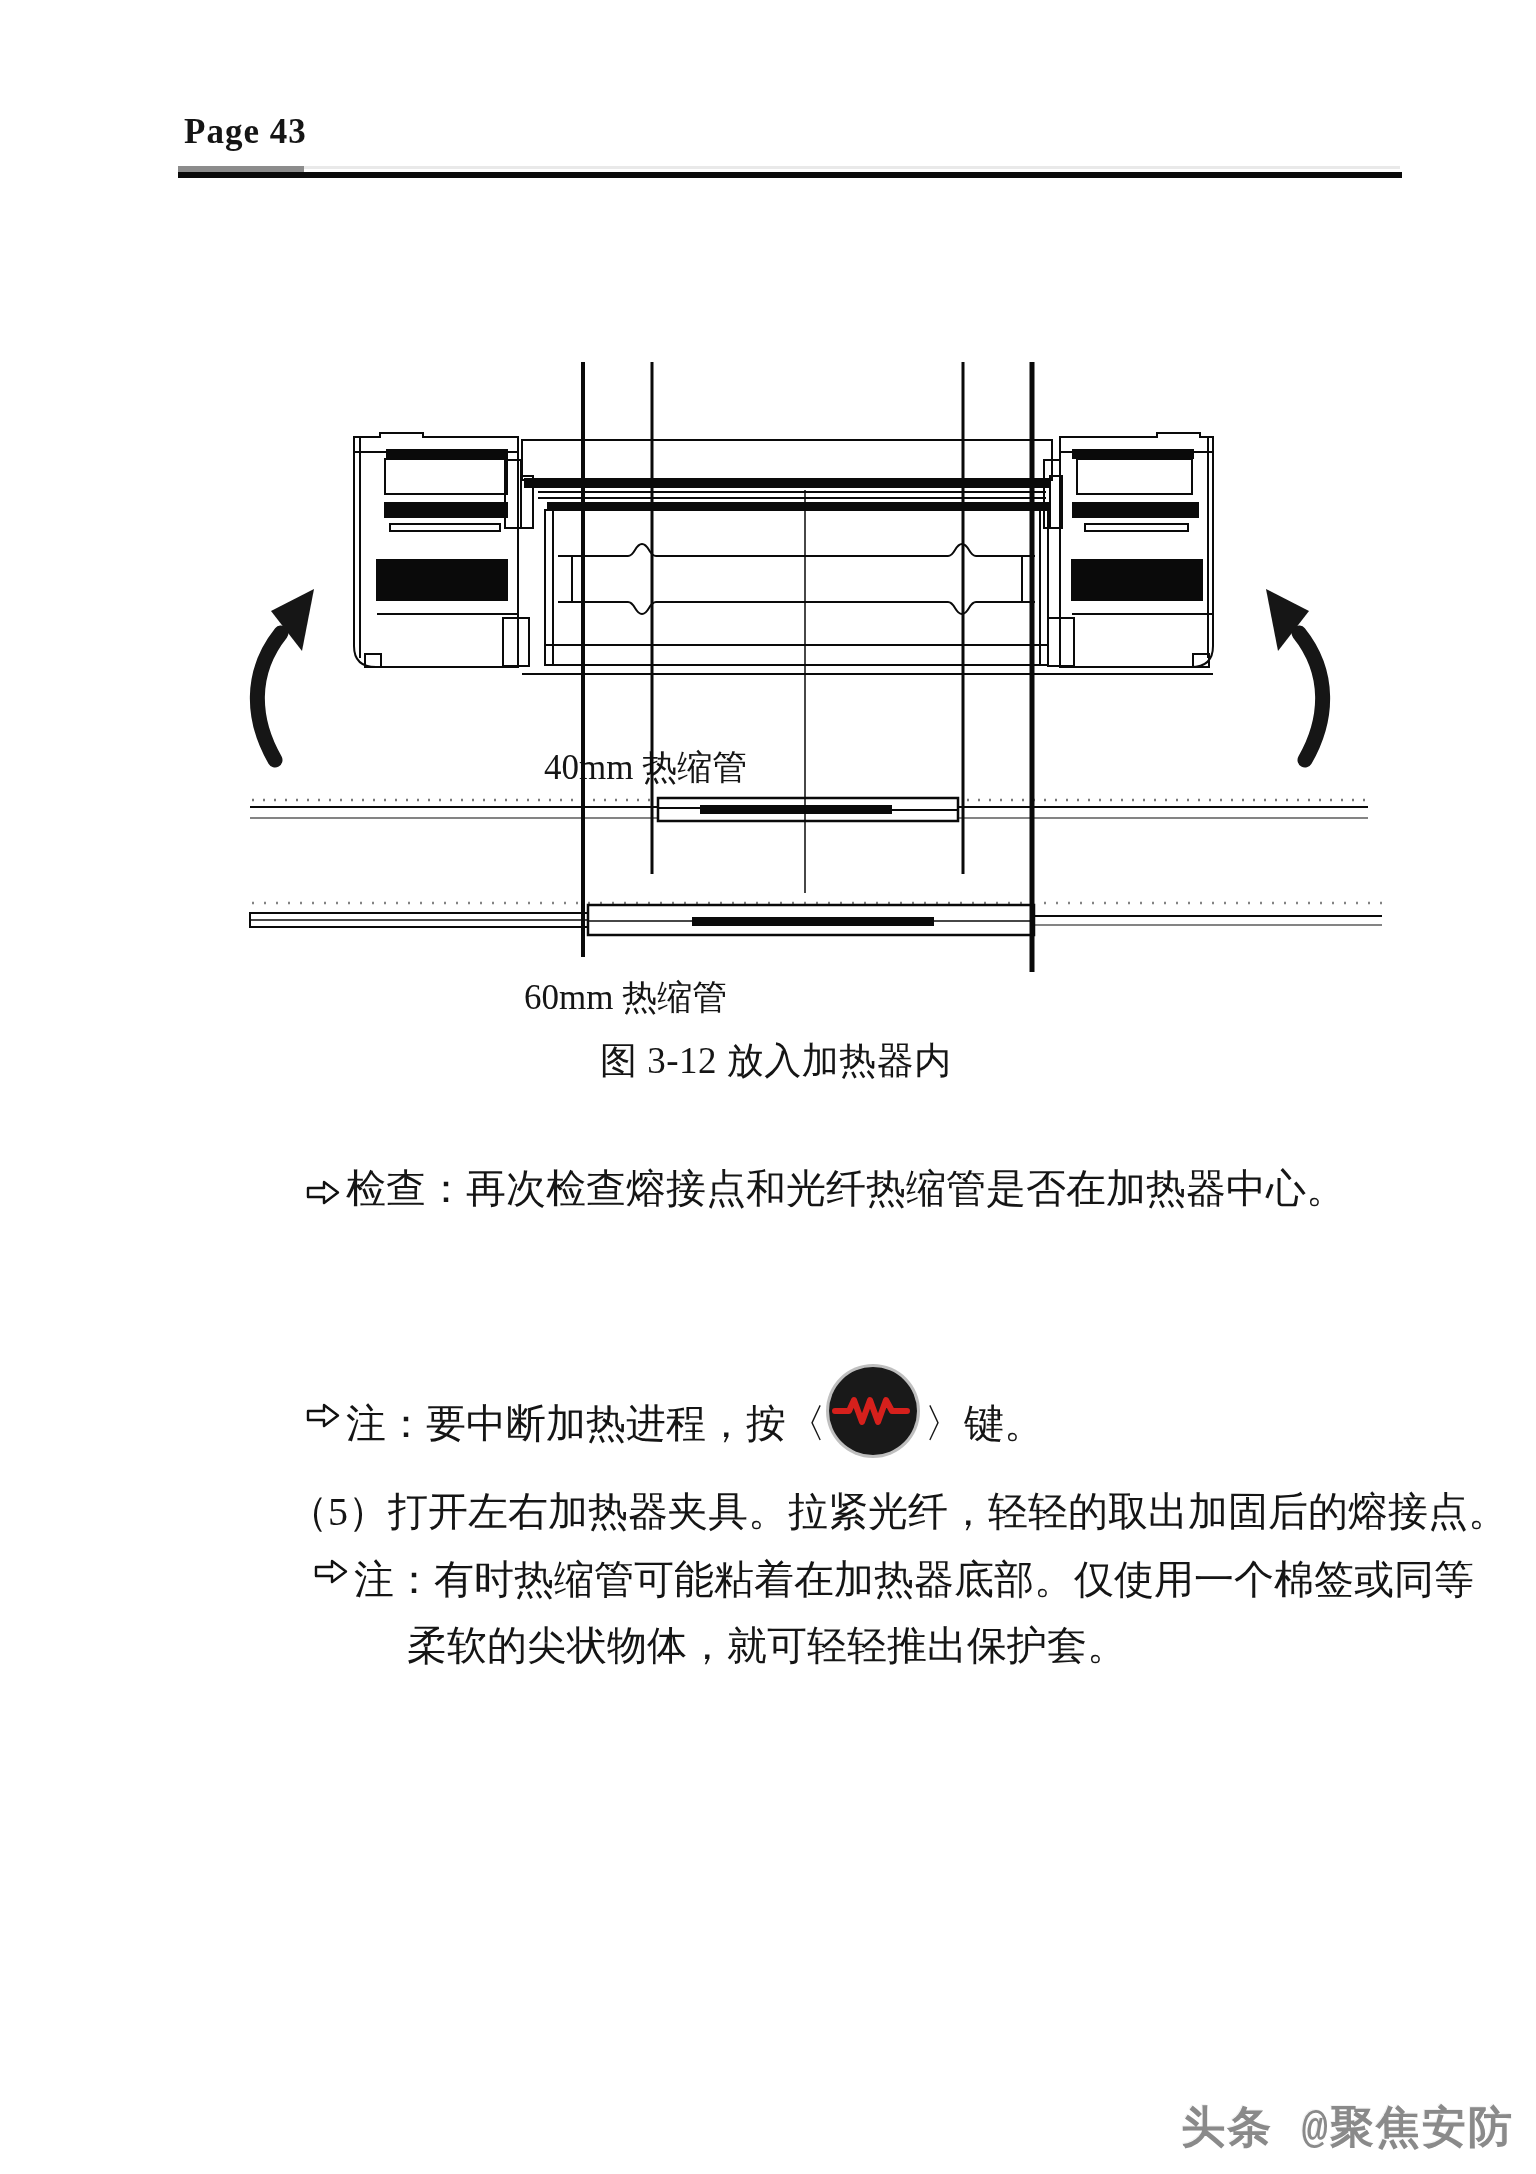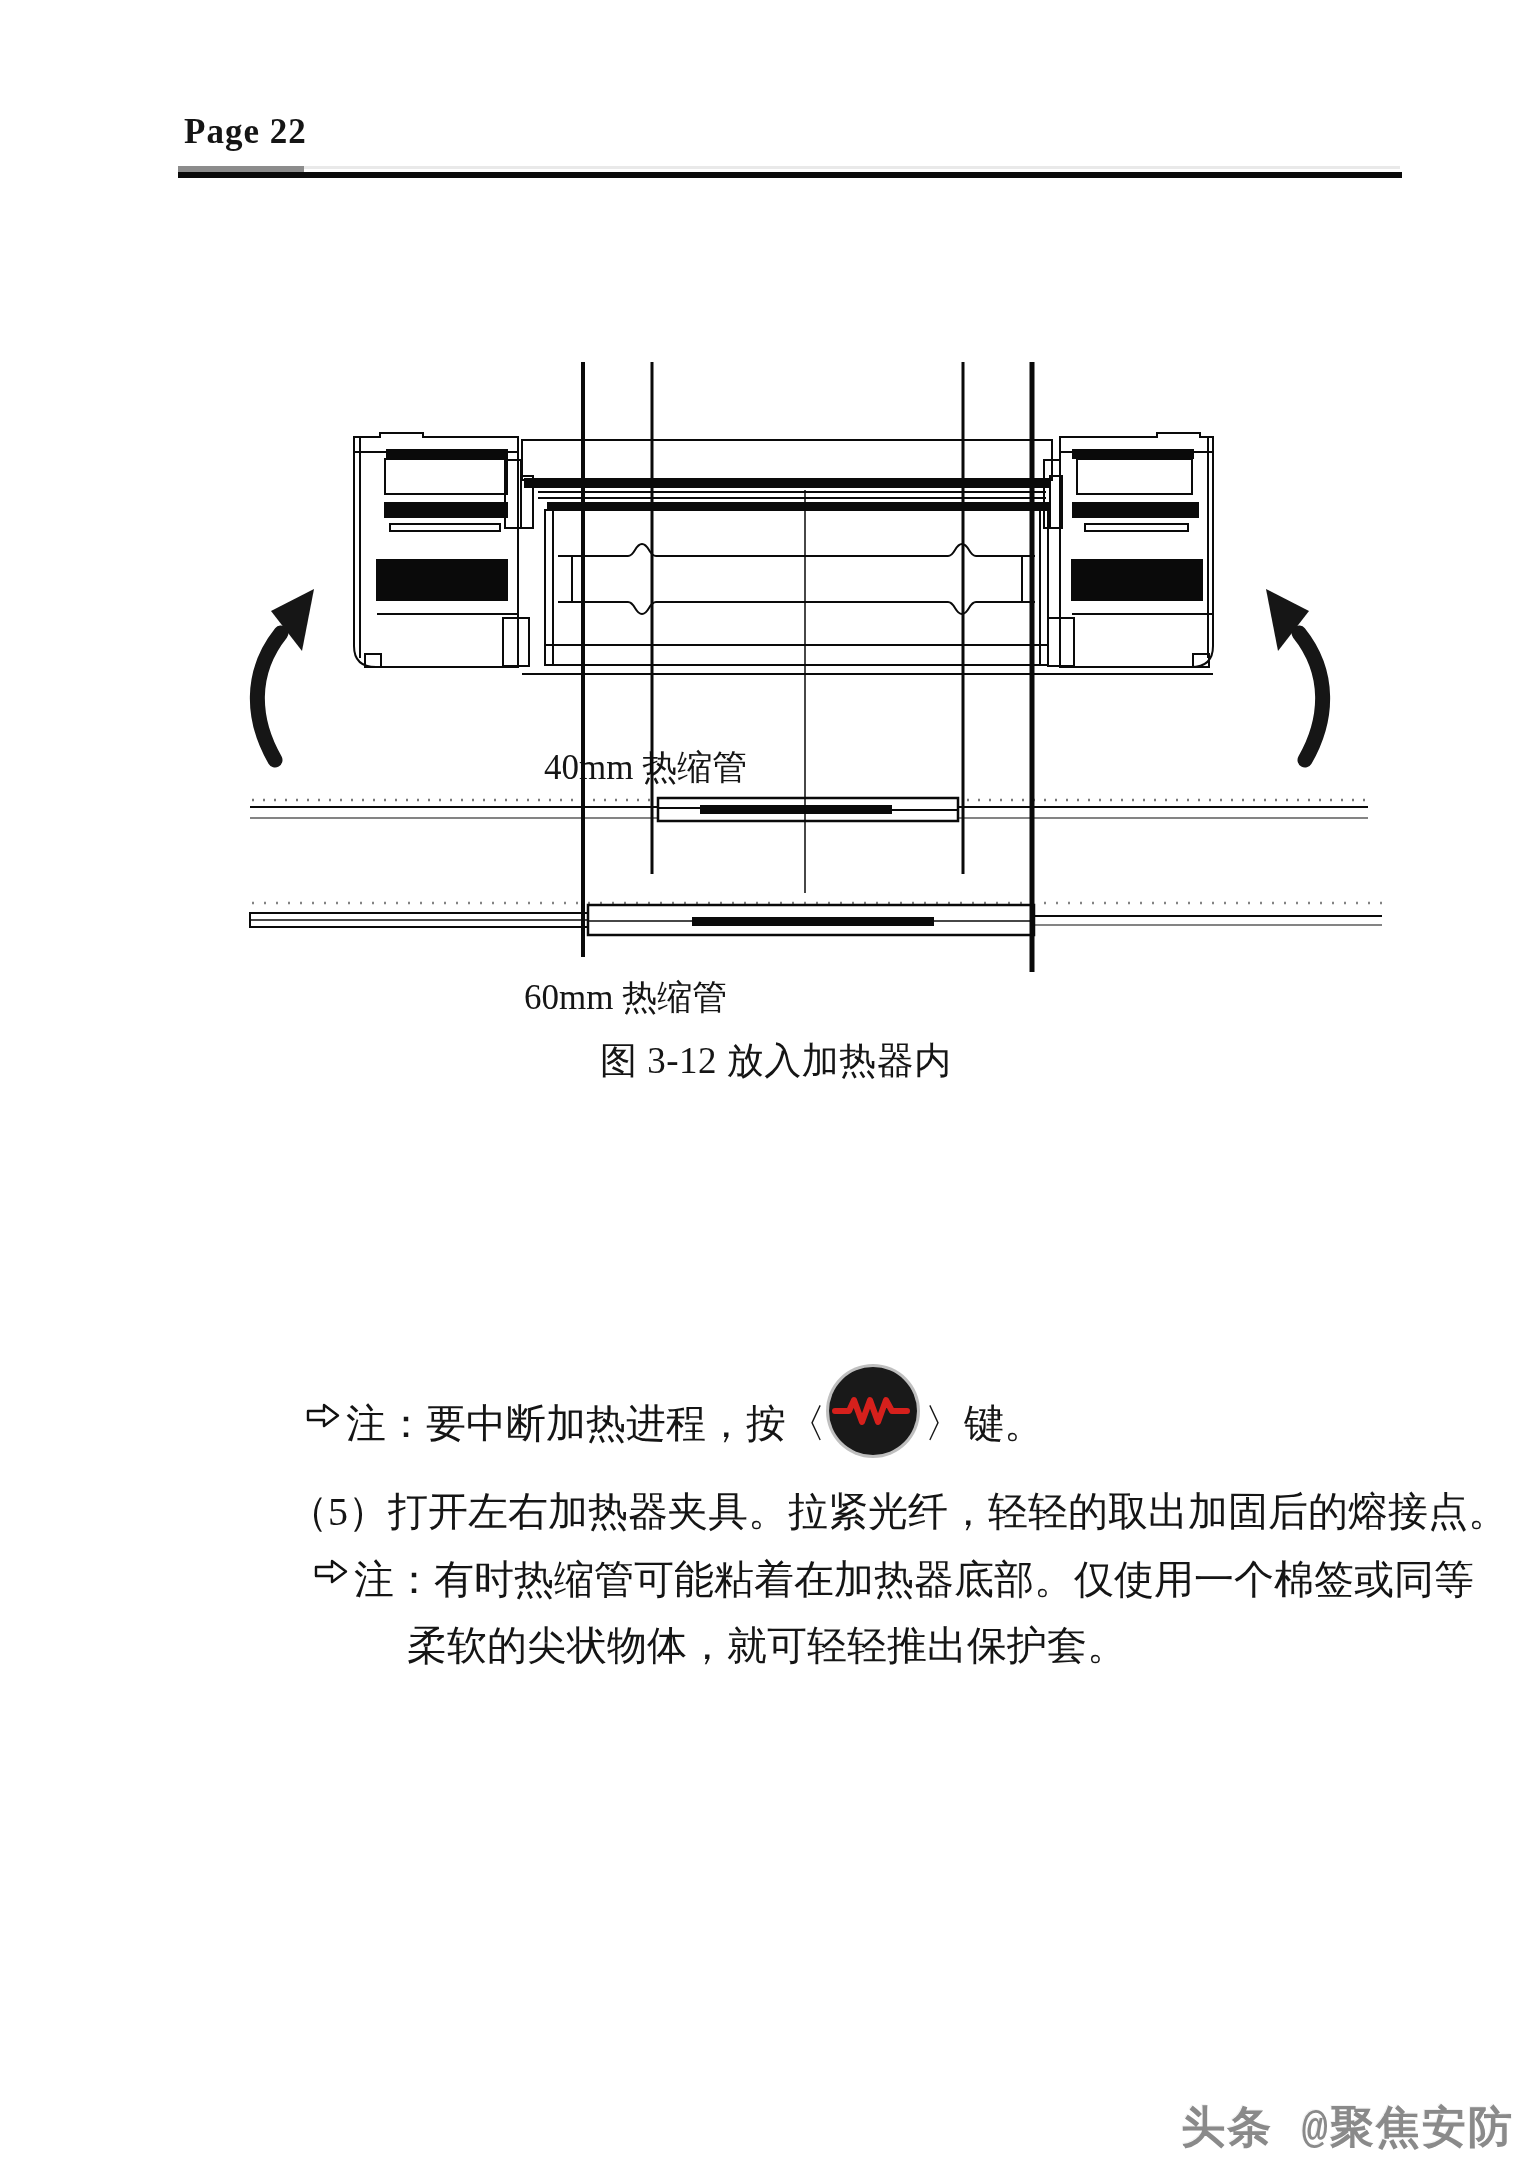--- a/index.html
+++ b/index.html
@@ -22,21 +22,21 @@
   .hb2>svg{top:-34px;}
   .watermark{font-family:Liberation Mono, monospace;
              font-size:44px;font-weight:bold;color:#8a8a8a;letter-spacing:2px;
              text-shadow:2px 2px 0 #ffffff,-1px -1px 0 #f2f2f2;}
 </style>
 </head>
 <body>
 
 <div class="page">
 
-  <div class="abs hdr" style="left:184px;top:112px;">Page 22</div>
+  <div class="abs hdr" style="left:184px;top:112px;">Page 43</div>
   <div class="abs rule-light" style="left:300px;top:166px;width:1100px;height:3px;"></div>
   <div class="abs rule-gray" style="left:178px;top:166px;width:126px;height:6px;"></div>
   <div class="abs rule-main" style="left:178px;top:172px;width:1224px;height:6px;"></div>
 
   <div class="abs tube-label" style="left:544px;top:744px;">40mm 热缩管</div>
   <div class="abs tube-label" style="left:524px;top:974px;">60mm 热缩管</div>
   <div class="abs caption" style="left:600px;top:1036px;">图 3-12 放入加热器内</div>
 
   <svg class="abs" style="left:0;top:0;" width="1536" height="2174" viewBox="0 0 1536 2174">
 
@@ -125,20 +125,25 @@
     <g>
       <path d="M275,760 C252,720 249,673 281,633" stroke="#161616" stroke-width="15" fill="none" stroke-linecap="round"></path>
       <polygon points="314,589 271,611 302,651" fill="#161616"></polygon>
     </g>
     <g>
       <path d="M1305,760 C1328,720 1331,673 1299,633" stroke="#161616" stroke-width="15" fill="none" stroke-linecap="round"></path>
       <polygon points="1266,589 1309,611 1278,651" fill="#161616"></polygon>
     </g>
   </svg>
 
+  <div class="abs tline" style="left:305px;top:1166px;">
+    <svg class="note-arrow" width="36" height="27" viewBox="0 0 36 27">
+      <polygon points="3,9 19,9 19,3 33,13.5 19,24 19,18 3,18" fill="#ffffff" stroke="#111111" stroke-width="2.4" stroke-linejoin="round"></polygon>
+    </svg><span>检查：再次检查熔接点和光纤热缩管是否在加热器中心。</span>
+  </div>
 
 
   <div class="abs tline" style="left:305px;top:1397px;">
     <svg class="note-arrow raised" width="36" height="27" viewBox="0 0 36 27">
       <polygon points="3,9 19,9 19,3 33,13.5 19,24 19,18 3,18" fill="#ffffff" stroke="#111111" stroke-width="2.4" stroke-linejoin="round"></polygon>
     </svg><span>注：要中断加热进程，按〈</span><span class="hb-wrap hb2"><svg width="96" height="96" viewBox="0 0 96 96">
         <ellipse cx="48" cy="48" rx="47" ry="47" fill="#000000" opacity="0.25"></ellipse>
         <ellipse cx="48" cy="48" rx="44" ry="44" fill="#191919"></ellipse>
         <polyline points="10,48 24,48 29,37 37,59 45,37 53,59 61,37 67,48 82,48" fill="none" stroke="#d6201c" stroke-width="6" stroke-linejoin="round" stroke-linecap="round"></polyline>
       </svg></span><span>〉键。</span>

